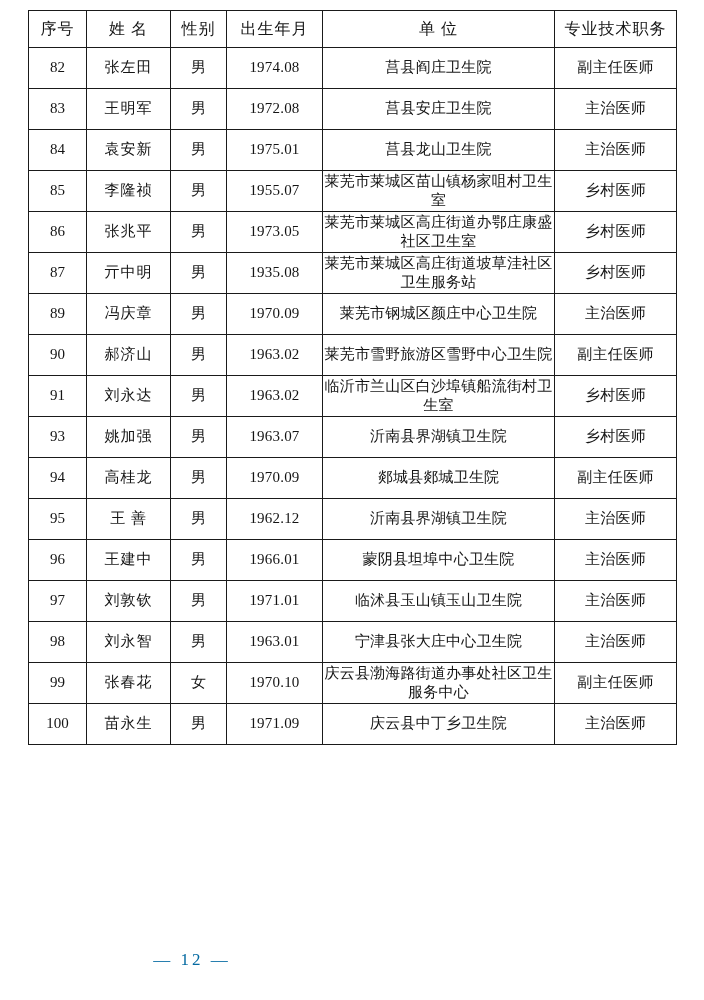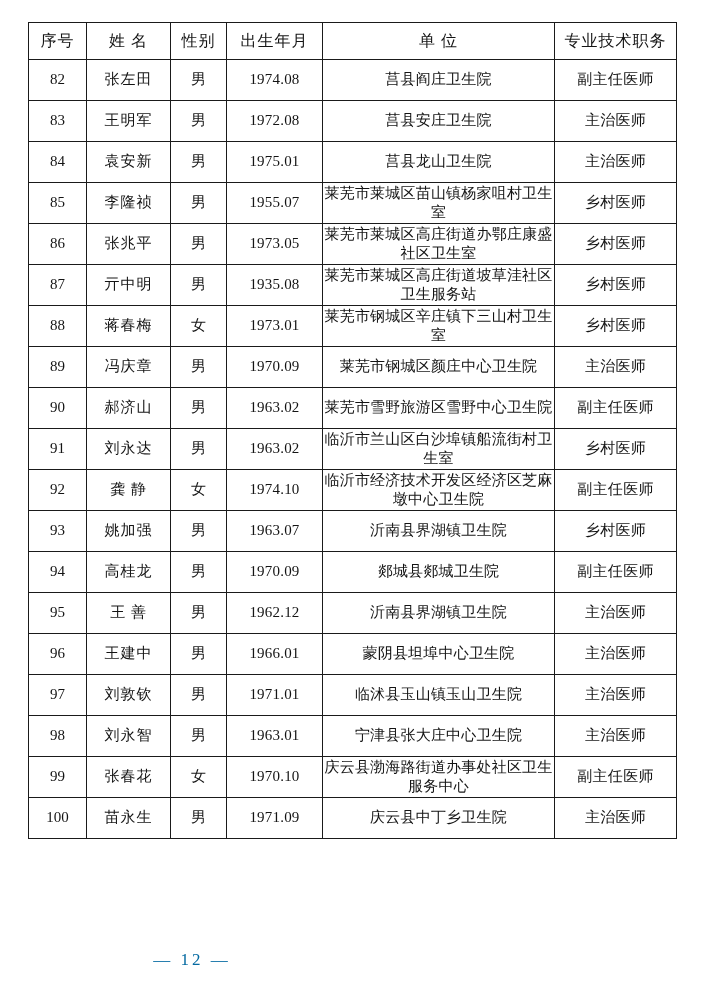--- a/index.html
+++ b/index.html
@@ -18,21 +18,21 @@
   .page {
     width: 704px;
     height: 1000px;
     box-sizing: border-box;
     padding: 10px 28px 0 28px;
     position: relative;
   }
   table.roster {
     border-collapse: collapse;
     width: 648px;
-    margin: 12px auto;
+    margin: 0 auto;
     table-layout: fixed;
   }
   table.roster th,
   table.roster td {
     border: 1px solid #1a1a1a;
     padding: 0;
     text-align: center;
     vertical-align: middle;
     font-weight: normal;
     font-size: 15px;
@@ -164,28 +164,20 @@
           <td class="title">乡村医师</td>
         </tr>
         <tr class="tall">
           <td class="seq">87</td>
           <td class="name">亓中明</td>
           <td class="sex">男</td>
           <td class="birth">1935.08</td>
           <td class="unit">莱芜市莱城区高庄街道坡草洼社区卫生服务站</td>
           <td class="title">乡村医师</td>
         </tr>
-        <tr class="tall">
-          <td class="seq">88</td>
-          <td class="name">蒋春梅</td>
-          <td class="sex">女</td>
-          <td class="birth">1973.01</td>
-          <td class="unit">莱芜市钢城区辛庄镇下三山村卫生室</td>
-          <td class="title">乡村医师</td>
-        </tr>
         <tr>
           <td class="seq">89</td>
           <td class="name">冯庆章</td>
           <td class="sex">男</td>
           <td class="birth">1970.09</td>
           <td class="unit">莱芜市钢城区颜庄中心卫生院</td>
           <td class="title">主治医师</td>
         </tr>
         <tr class="tall">
           <td class="seq">90</td>
@@ -195,28 +187,20 @@
           <td class="unit">莱芜市雪野旅游区雪野中心卫生院</td>
           <td class="title">副主任医师</td>
         </tr>
         <tr class="tall">
           <td class="seq">91</td>
           <td class="name">刘永达</td>
           <td class="sex">男</td>
           <td class="birth">1963.02</td>
           <td class="unit">临沂市兰山区白沙埠镇船流街村卫生室</td>
           <td class="title">乡村医师</td>
-        </tr>
-        <tr class="tall">
-          <td class="seq">92</td>
-          <td class="name">龚 静</td>
-          <td class="sex">女</td>
-          <td class="birth">1974.10</td>
-          <td class="unit">临沂市经济技术开发区经济区芝麻墩中心卫生院</td>
-          <td class="title">副主任医师</td>
         </tr>
         <tr>
           <td class="seq">93</td>
           <td class="name">姚加强</td>
           <td class="sex">男</td>
           <td class="birth">1963.07</td>
           <td class="unit">沂南县界湖镇卫生院</td>
           <td class="title">乡村医师</td>
         </tr>
         <tr>

